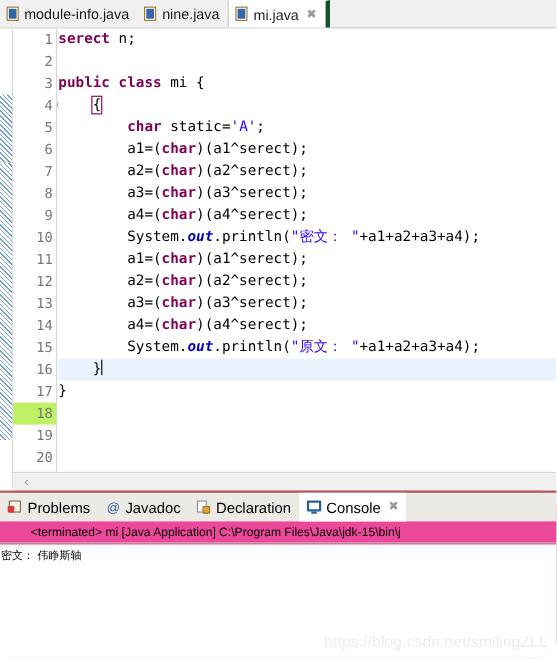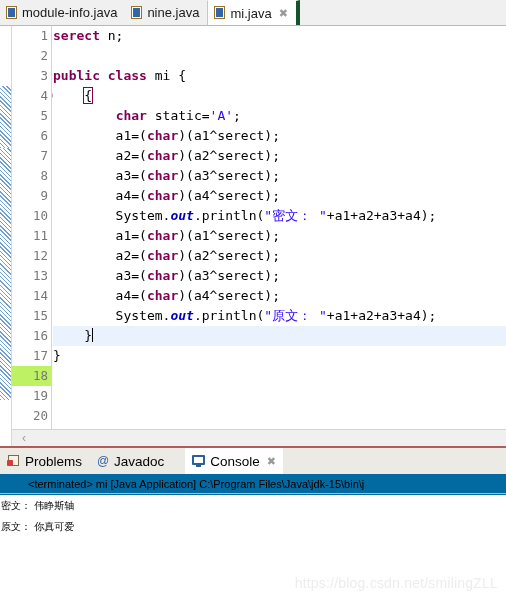--- a/index.html
+++ b/index.html
@@ -192,21 +192,21 @@
     font-size: 12px;
     line-height: 12px;
     text-align: center;
   }
 
   
   #bottomview {
     position: absolute;
     left: 0; top: 446px;
     width: 506px; height: 153px;
-    background: #0369a1;
+    background: #ec4899;
     box-sizing: border-box;
     border-radius: 16px;
   }
   #viewtabs {
     position: absolute;
     left: 0; top: 0;
     width: 506px; height: 28px;
     background: #eceae4;
     border-top: 2px solid #b05a5a;
     box-sizing: border-box;
@@ -217,21 +217,21 @@
     height: 26px;
     display: flex;
     align-items: center;
     gap: 4px;
     padding: 0 7px;
     box-sizing: border-box;
     font-size: 13.5px;
     color: #000000;
     white-space: nowrap;
   }
-  .vtab.active { background: #ffffff; margin-left: 14px; }
+  .vtab.active { background: #ffffff; }
   .vicon {
     width: 14px; height: 14px;
     display: inline-block;
     position: relative;
     flex: 0 0 auto;
   }
   
   .ic-problems i {
     position: absolute; left: 1px; top: 1px;
     width: 11px; height: 11px;
@@ -411,28 +411,34 @@
         <span class="vicon ic-problems">
           <i></i>
           <b></b>
         </span>
         <span>Problems</span>
       </div>
       <div class="vtab">
         <span class="vicon ic-at">@</span>
         <span>Javadoc</span>
       </div>
+      <div class="vtab">
+        <span class="vicon ic-decl">
+          <i></i>
+          <b></b>
+        </span>
+        <span>Declaration</span>
+      </div>
       <div class="vtab active">
         <span class="vicon ic-console">
           <i></i>
           <b></b>
         </span>
         <span>Console</span>
         <span class="tabclose">✖</span>
       </div>
     </div>
   <div id="consolehdr">&lt;terminated&gt; mi [Java Application] C:\Program Files\Java\jdk-15\bin\j</div>
   <div id="consolebody">
       <div class="cline">密文： 伟睁斯轴</div>
-      <div class="cline">原文： 你真可爱</div>
     </div>
   <div id="watermark">https://blog.csdn.net/smilingZLL</div>
 </div>
 
 </body></html>

